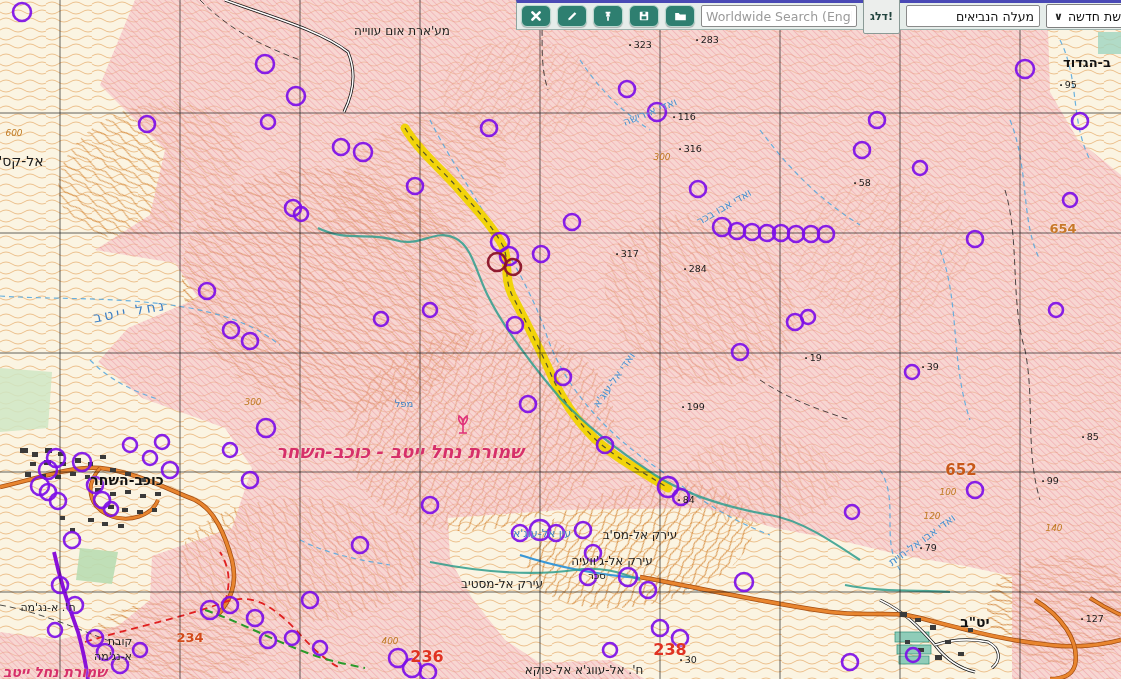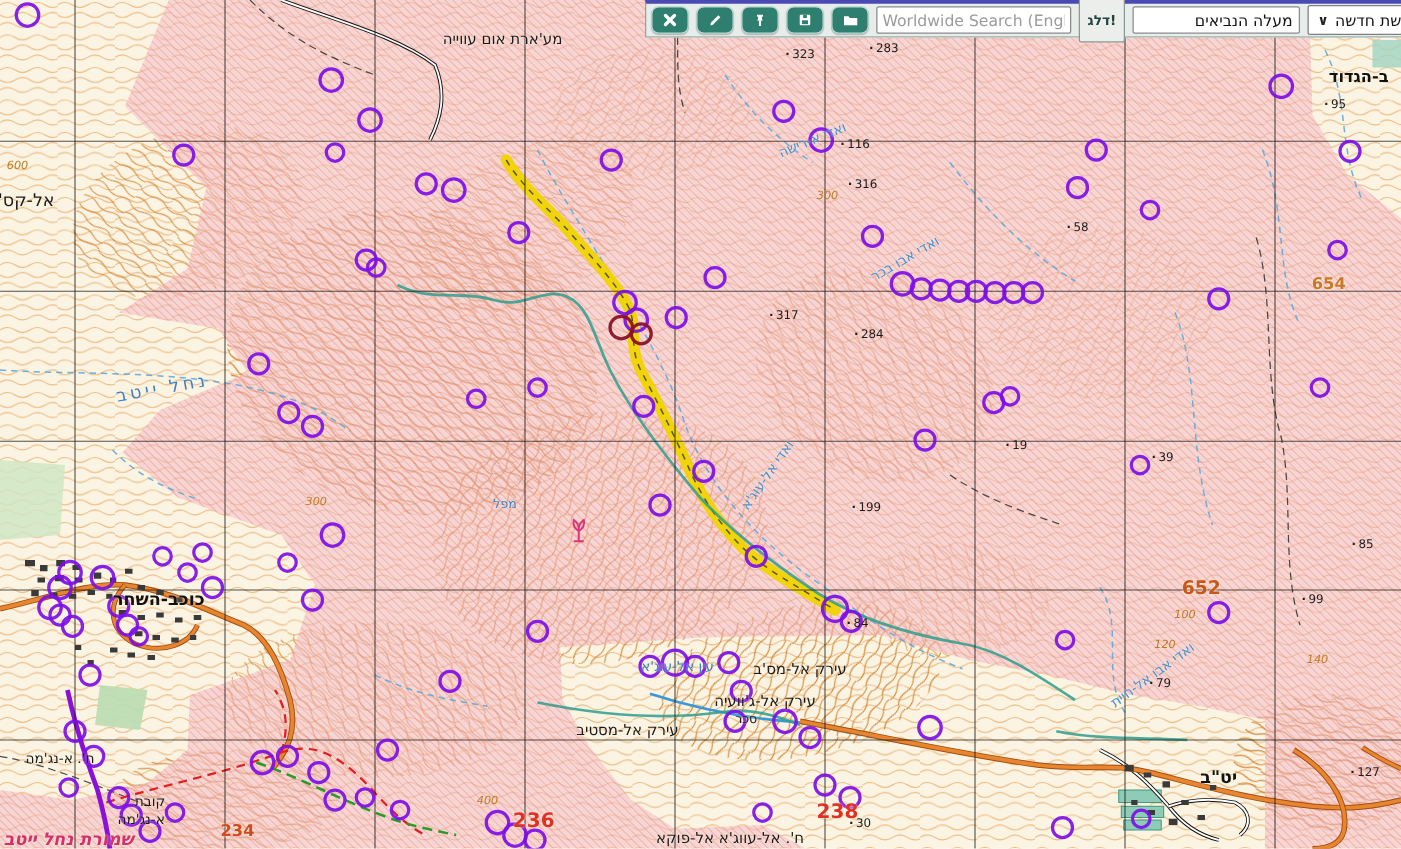--- a/index.html
+++ b/index.html
@@ -332,20 +332,21 @@
         <circle cx="920" cy="168" r="7" fill="none" stroke="#7d0ee8" stroke-width="2.6" opacity="0.92"></circle>
         <circle cx="497" cy="262" r="9" fill="none" stroke="#8a1228" stroke-width="2.6" opacity="0.95"></circle>
         <circle cx="513" cy="267" r="8" fill="none" stroke="#8a1228" stroke-width="2.6" opacity="0.95"></circle>
       </g>
   </svg>
 
   <div id="labels-layer">
       <div class="lbl" dir="rtl" style="left: 402px; top: 31px; font-size: 12px; color: rgb(26, 26, 26); transform: translate(-50%, -50%);">מע'ארת אום עווייה</div>
       <div class="lbl" dir="rtl" style="left: 21px; top: 161px; font-size: 14px; color: rgb(26, 26, 26); transform: translate(-50%, -50%);">אל-קס'</div>
       <div class="lbl" dir="rtl" style="left: 130px; top: 311px; font-size: 14px; color: rgb(61, 127, 196); letter-spacing: 3px; transform: translate(-50%, -50%) rotate(-10deg);">נחל ייטב</div>
+      <div class="lbl" dir="rtl" style="left: 400px; top: 452px; font-size: 18px; color: rgb(214, 48, 106); font-weight: bold; font-style: italic; transform: translate(-50%, -50%);">שמורת נחל ייטב - כוכב-השחר</div>
       <div class="lbl" dir="rtl" style="left: 127px; top: 480px; font-size: 14px; color: rgb(17, 17, 17); font-weight: bold; transform: translate(-50%, -50%);">כוכב-השחר</div>
       <div class="lbl" dir="rtl" style="left: 404px; top: 404px; font-size: 10px; color: rgb(61, 127, 196); transform: translate(-50%, -50%);">מפל</div>
       <div class="lbl" dir="rtl" style="left: 542px; top: 533px; font-size: 11px; color: rgb(61, 127, 196); transform: translate(-50%, -50%);">עין אל-עוג'א</div>
       <div class="lbl" dir="rtl" style="left: 640px; top: 535px; font-size: 12px; color: rgb(26, 26, 26); transform: translate(-50%, -50%);">עירק אל-מס'ב</div>
       <div class="lbl" dir="rtl" style="left: 612px; top: 561px; font-size: 12px; color: rgb(26, 26, 26); transform: translate(-50%, -50%);">עירק אל-ג'וועיה</div>
       <div class="lbl" dir="rtl" style="left: 502px; top: 584px; font-size: 12px; color: rgb(26, 26, 26); transform: translate(-50%, -50%);">עירק אל-מסטיב</div>
       <div class="lbl" dir="rtl" style="left: 597px; top: 576px; font-size: 10px; color: rgb(26, 26, 26); transform: translate(-50%, -50%);">סכר</div>
       <div class="lbl" dir="rtl" style="left: 584px; top: 670px; font-size: 12px; color: rgb(26, 26, 26); transform: translate(-50%, -50%);">ח'. אל-עווג'א אל-פוקא</div>
       <div class="lbl" dir="rtl" style="left: 48px; top: 607px; font-size: 11px; color: rgb(26, 26, 26); transform: translate(-50%, -50%);">ח'. א-נג'מה</div>
       <div class="lbl" dir="rtl" style="left: 120px; top: 641px; font-size: 11px; color: rgb(26, 26, 26); transform: translate(-50%, -50%);">קובת</div>
@@ -376,21 +377,21 @@
       <div class="spot" style="left: 688px; top: 659px;">30</div>
       <div class="clabel" style="left: 948px; top: 492px;">100</div>
       <div class="clabel" style="left: 932px; top: 516px;">120</div>
       <div class="clabel" style="left: 1030px; top: 528px; margin-left: 24px;">140</div>
       <div class="clabel" style="left: 662px; top: 157px;">300</div>
       <div class="clabel" style="left: 390px; top: 641px;">400</div>
       <div class="clabel" style="left: 14px; top: 133px;">600</div>
       <div class="clabel" style="left: 253px; top: 402px;">300</div>
       <div class="glabel" style="left: 1063px; top: 228px; color: rgb(200, 120, 40); font-size: 13px;">654</div>
       <div class="glabel" style="left: 961px; top: 470px; color: rgb(200, 88, 24); font-size: 15px;">652</div>
-      <div class="glabel" style="left: 190px; top: 637px; color: rgb(210, 73, 26); font-size: 13px; margin-top: 28px;">234</div>
+      <div class="glabel" style="left: 190px; top: 637px; color: rgb(210, 73, 26); font-size: 13px;">234</div>
       <div class="glabel" style="left: 427px; top: 656px; color: rgb(224, 50, 34); font-size: 16px;">236</div>
       <div class="glabel" style="left: 670px; top: 649px; color: rgb(224, 50, 34); font-size: 16px;">238</div>
     </div>
 
   <div class="toolbar">
     <button class="tbtn" title="">
       <span>
         <svg width="12" height="12" viewBox="0 0 10 10">
             <path d="M2,2 L8,8 M8,2 L2,8" stroke="#fff" stroke-width="2.2" stroke-linecap="round"></path>
           </svg>

